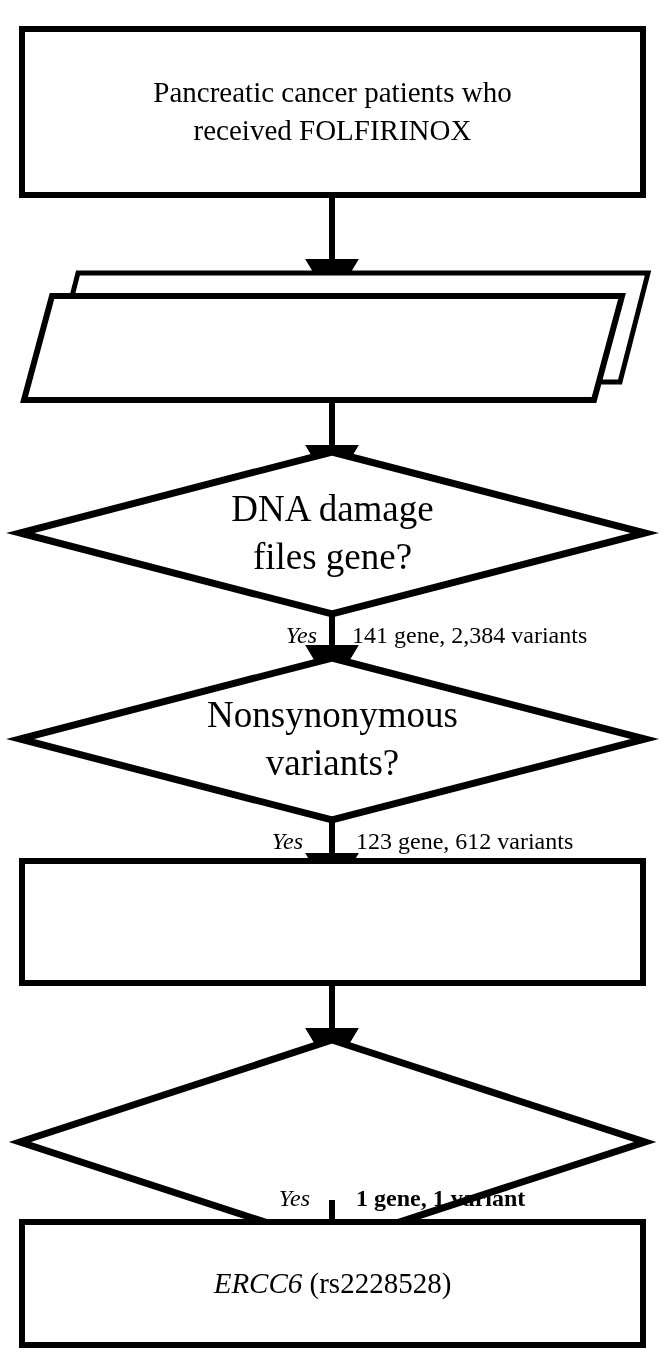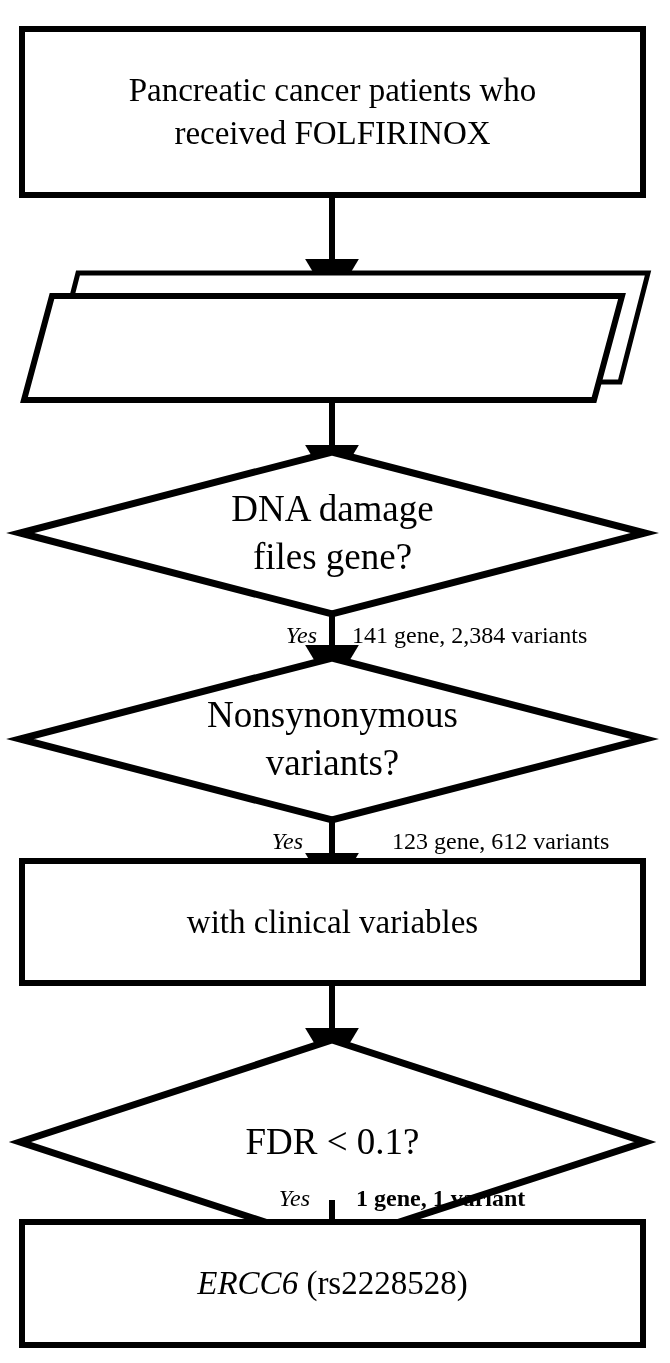--- a/index.html
+++ b/index.html
@@ -34,21 +34,21 @@
     align-items: center;
     justify-content: center;
     text-align: center;
     line-height: 1.30;
     white-space: nowrap;
     pointer-events: none;
   }
   .node-text .ln { display: block; }
 
   
-  .box-text { font-size: 33px; }
+  .box-text { font-size: 29px; }
 
   
   .doc-text { font-size: 29px; }
 
   
   .dia-text { font-size: 37px; }
 
   
   .edge-label {
     position: absolute;
@@ -116,29 +116,25 @@
 
   <div class="edge-label yes" style="left:212px; top:623px; width:105px;">Yes</div>
   <div class="edge-label count" style="left:352px; top:623px;">141 gene, 2,384 variants</div>
 
   <div class="node-text dia-text" style="left:20px; top:658px; width:625px; height:162px;">
     <span class="ln">Nonsynonymous</span>
     <span class="ln">variants?</span>
   </div>
 
   <div class="edge-label yes" style="left:198px; top:829px; width:105px;">Yes</div>
-  <div class="edge-label count" style="left:356px; top:829px;margin-left:36px;">123 gene, 612 variants</div>
+  <div class="edge-label count" style="left:356px; top:829px;">123 gene, 612 variants</div>
 
   <div class="node-text box-text" style="left:22px; top:861px; width:621px; height:122px;">
-    <span class="ln">with clinical variables</span>
   </div>
 
-  <div class="node-text dia-text" style="left:20px; top:1040px; width:625px; height:204px;">
-    <span class="ln">FDR &lt; 0.1?</span>
-  </div>
 
   <div class="edge-label yes" style="left:205px; top:1186px; width:105px;">Yes</div>
   <div class="edge-label count" style="left:356px; top:1186px;font-weight:bold;">1 gene, 1 variant</div>
 
   <div class="node-text box-text" style="left:22px; top:1222px; width:621px; height:123px;">
     <span class="ln"><span class="ital">ERCC6</span><span> (rs2228528)</span></span>
   </div>
 
 </div>
 

